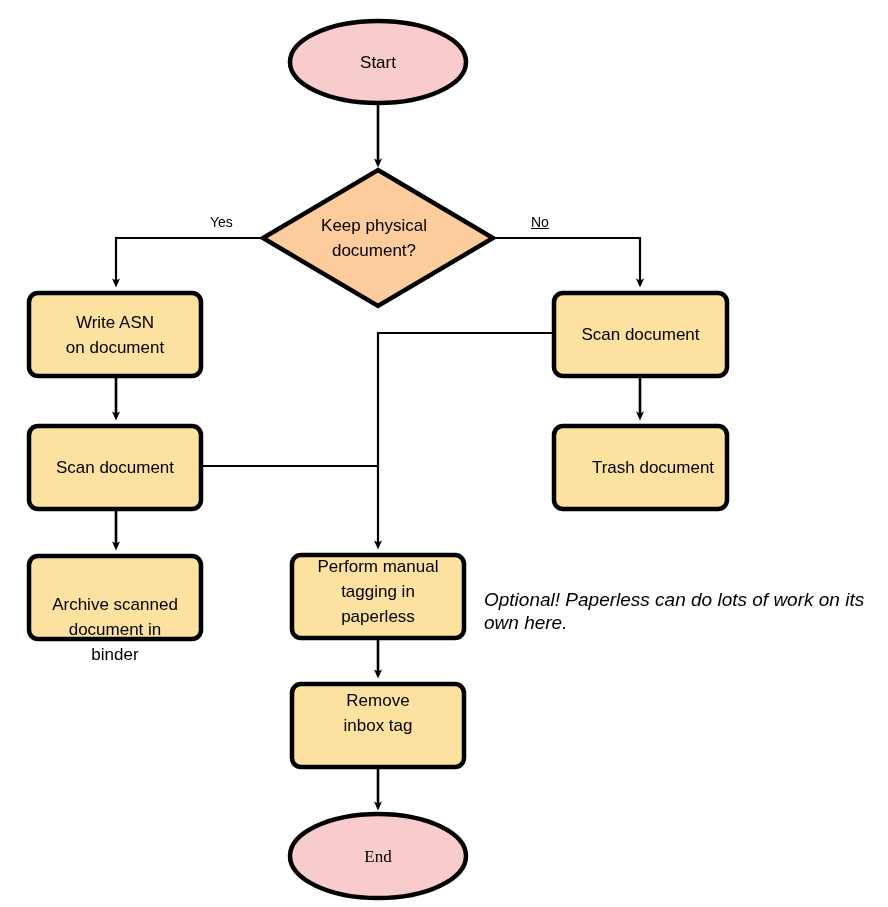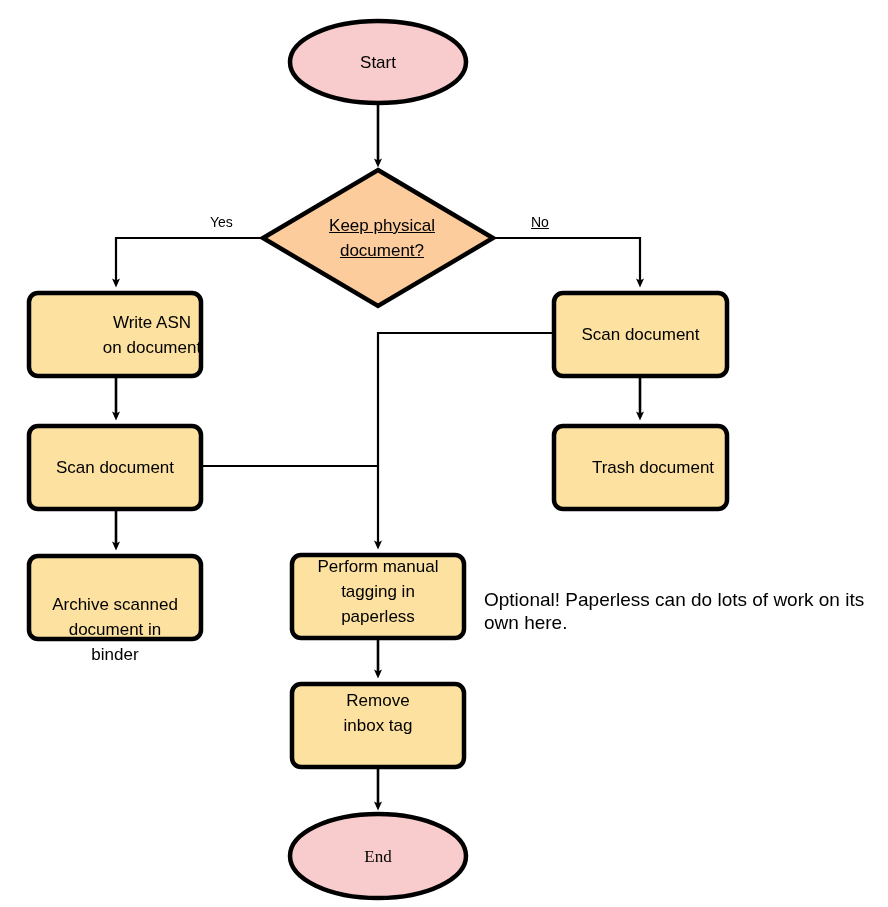--- a/index.html
+++ b/index.html
@@ -39,20 +39,21 @@
     font-size: 14px;
     line-height: 22px;
     font-family: "Liberation Sans", sans-serif;
     white-space: nowrap;
   }
   .annotation {
     position: absolute;
     color: #000000;
     font-size: 19px;
     line-height: 23px;
+    font-style: italic;
     font-family: "Liberation Sans", sans-serif;
     width: 400px;
   }
 </style>
 </head>
 <body>
 
 <svg id="flow-canvas" viewBox="0 0 888 907" xmlns="http://www.w3.org/2000/svg">
   <defs>
     <marker id="arrowhead" markerWidth="10" markerHeight="10" refX="5.6" refY="4" orient="auto" markerUnits="userSpaceOnUse">
@@ -95,24 +96,24 @@
   <rect x="554" y="426" width="173" height="83" rx="9" ry="9" fill="#fce1a0" stroke="#000000" stroke-width="4.5"></rect>
 
   <rect x="292" y="555" width="172" height="83" rx="9" ry="9" fill="#fce1a0" stroke="#000000" stroke-width="4.5"></rect>
   <rect x="292" y="684" width="172" height="83" rx="9" ry="9" fill="#fce1a0" stroke="#000000" stroke-width="4.5"></rect>
 
   <ellipse cx="378" cy="856" rx="88" ry="42" fill="#f8cccc" stroke="#000000" stroke-width="4.5"></ellipse>
 </svg>
 
 <div class="node-label" style="left:289px; top:20px; width:178px; height:84px;">Start</div>
 
-<div class="node-label" style="left:267px; top:170px; width:230px; height:136px;text-decoration:underline;">Keep physical
+<div class="node-label" style="left:259px; top:170px; width:230px; height:136px;">Keep physical
 document?</div>
 
-<div class="node-label" style="left:27px; top:291px; width:176px; height:87px;margin-left:37px;">Write ASN
+<div class="node-label" style="left:27px; top:291px; width:176px; height:87px;">Write ASN
 on document</div>
 
 <div class="node-label" style="left:27px; top:424px; width:176px; height:87px;">Scan document</div>
 
 <div class="node-label" style="left:27px; top:554px; width:176px; height:87px;margin-top:32px;">Archive scanned
 document in
 binder</div>
 
 <div class="node-label" style="left:552px; top:291px; width:177px; height:87px;">Scan document</div>
 

